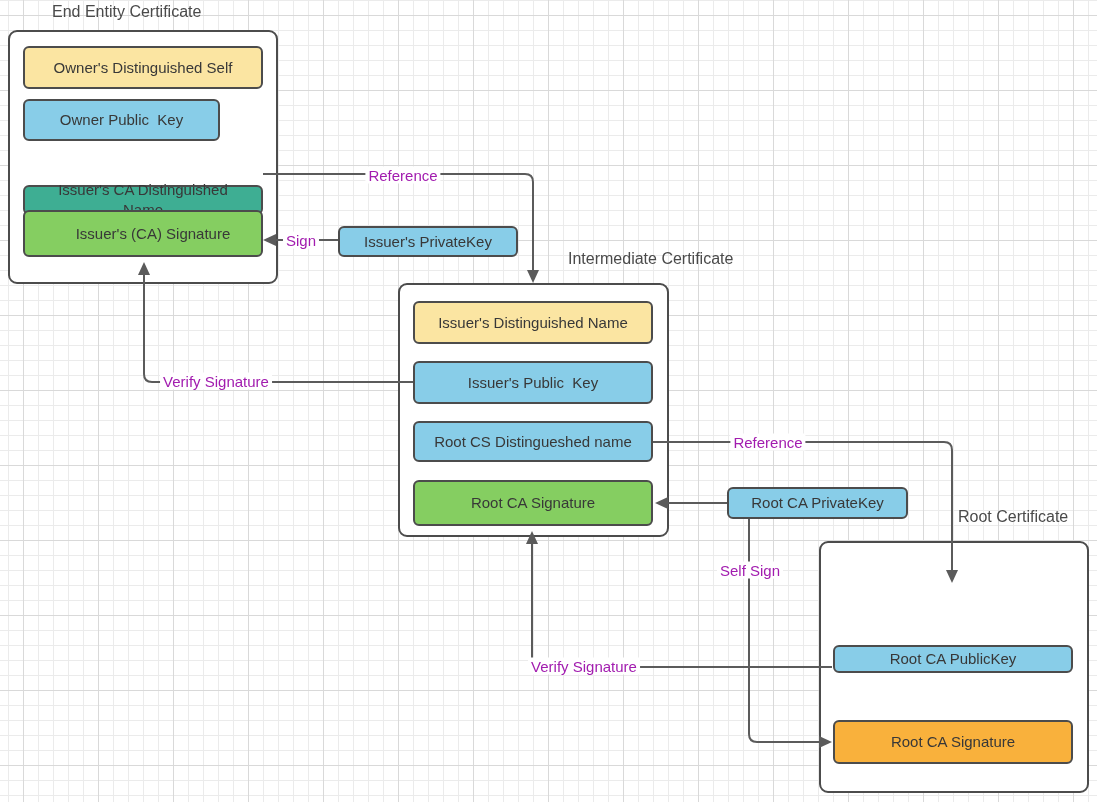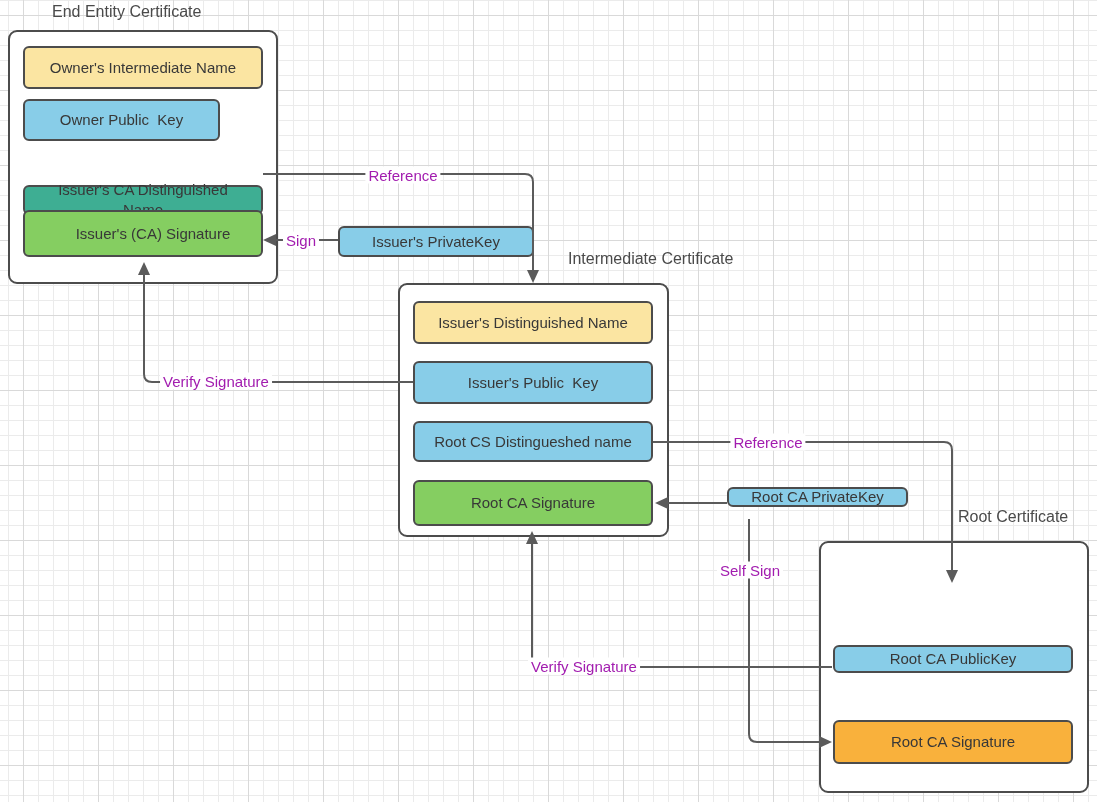--- a/index.html
+++ b/index.html
@@ -76,21 +76,21 @@
 </style>
 </head>
 <body>
 
 <div class="canvas">
 
   <div class="cert-title" style="left:52px; top:3px;">End Entity Certificate</div>
   <div class="cert-box" style="left:8px; top:30px; width:270px; height:254px;"></div>
 
   <div class="field" style="left: 23px; top: 46px; width: 240px; height: 43px; background-color: rgb(251, 229, 162);">
-    <span class="field-label">Owner's Intermediate Name</span>
+    <span class="field-label">Owner's Distinguished Self</span>
   </div>
   <div class="field" style="left: 23px; top: 99px; width: 197px; height: 42px; background-color: rgb(136, 205, 232);">
     <span class="field-label">Owner Public  Key</span>
   </div>
   <div class="field" style="left: 23px; top: 144px; width: 240px; height: 30px; background-color: rgb(62, 174, 147); margin-top: 41px;">
     <span class="field-label">Issuer's CA Distinguished Name</span>
   </div>
   <div class="field" style="left: 23px; top: 210px; width: 240px; height: 47px; background-color: rgb(133, 206, 97); padding-left: 36px;">
     <span class="field-label">Issuer's (CA) Signature</span>
   </div>
@@ -114,24 +114,24 @@
   <div class="cert-title" style="left:958px; top:508px;">Root Certificate</div>
   <div class="cert-box" style="left:819px; top:541px; width:270px; height:252px;"></div>
 
   <div class="field" style="left: 833px; top: 645px; width: 240px; height: 28px; background-color: rgb(136, 205, 232);">
     <span class="field-label">Root CA PublicKey</span>
   </div>
   <div class="field" style="left: 833px; top: 720px; width: 240px; height: 44px; background-color: rgb(249, 177, 60);">
     <span class="field-label">Root CA Signature</span>
   </div>
 
-  <div class="field" style="left: 338px; top: 226px; width: 196px; height: 31px; padding: 0px 24px; background-color: rgb(136, 205, 232);">
+  <div class="field" style="left: 338px; top: 226px; width: 180px; height: 31px; padding: 0px 24px; background-color: rgb(136, 205, 232);">
     <span class="field-label">Issuer's PrivateKey</span>
   </div>
-  <div class="field" style="left: 727px; top: 487px; width: 181px; height: 20px; padding: 0px 6px; background-color: rgb(136, 205, 232);">
+  <div class="field" style="left: 727px; top: 487px; width: 181px; height: 32px; padding: 0px 6px; background-color: rgb(136, 205, 232);">
     <span class="field-label">Root CA PrivateKey</span>
   </div>
 
   <svg class="connector-svg" width="1097" height="802" viewBox="0 0 1097 802">
     <g stroke="#5b5b5b" stroke-width="2" fill="none">
 
       <path d="M263,174 H525 Q533,174 533,182 V272"></path>
 
       <path d="M338,240 H276"></path>
 

